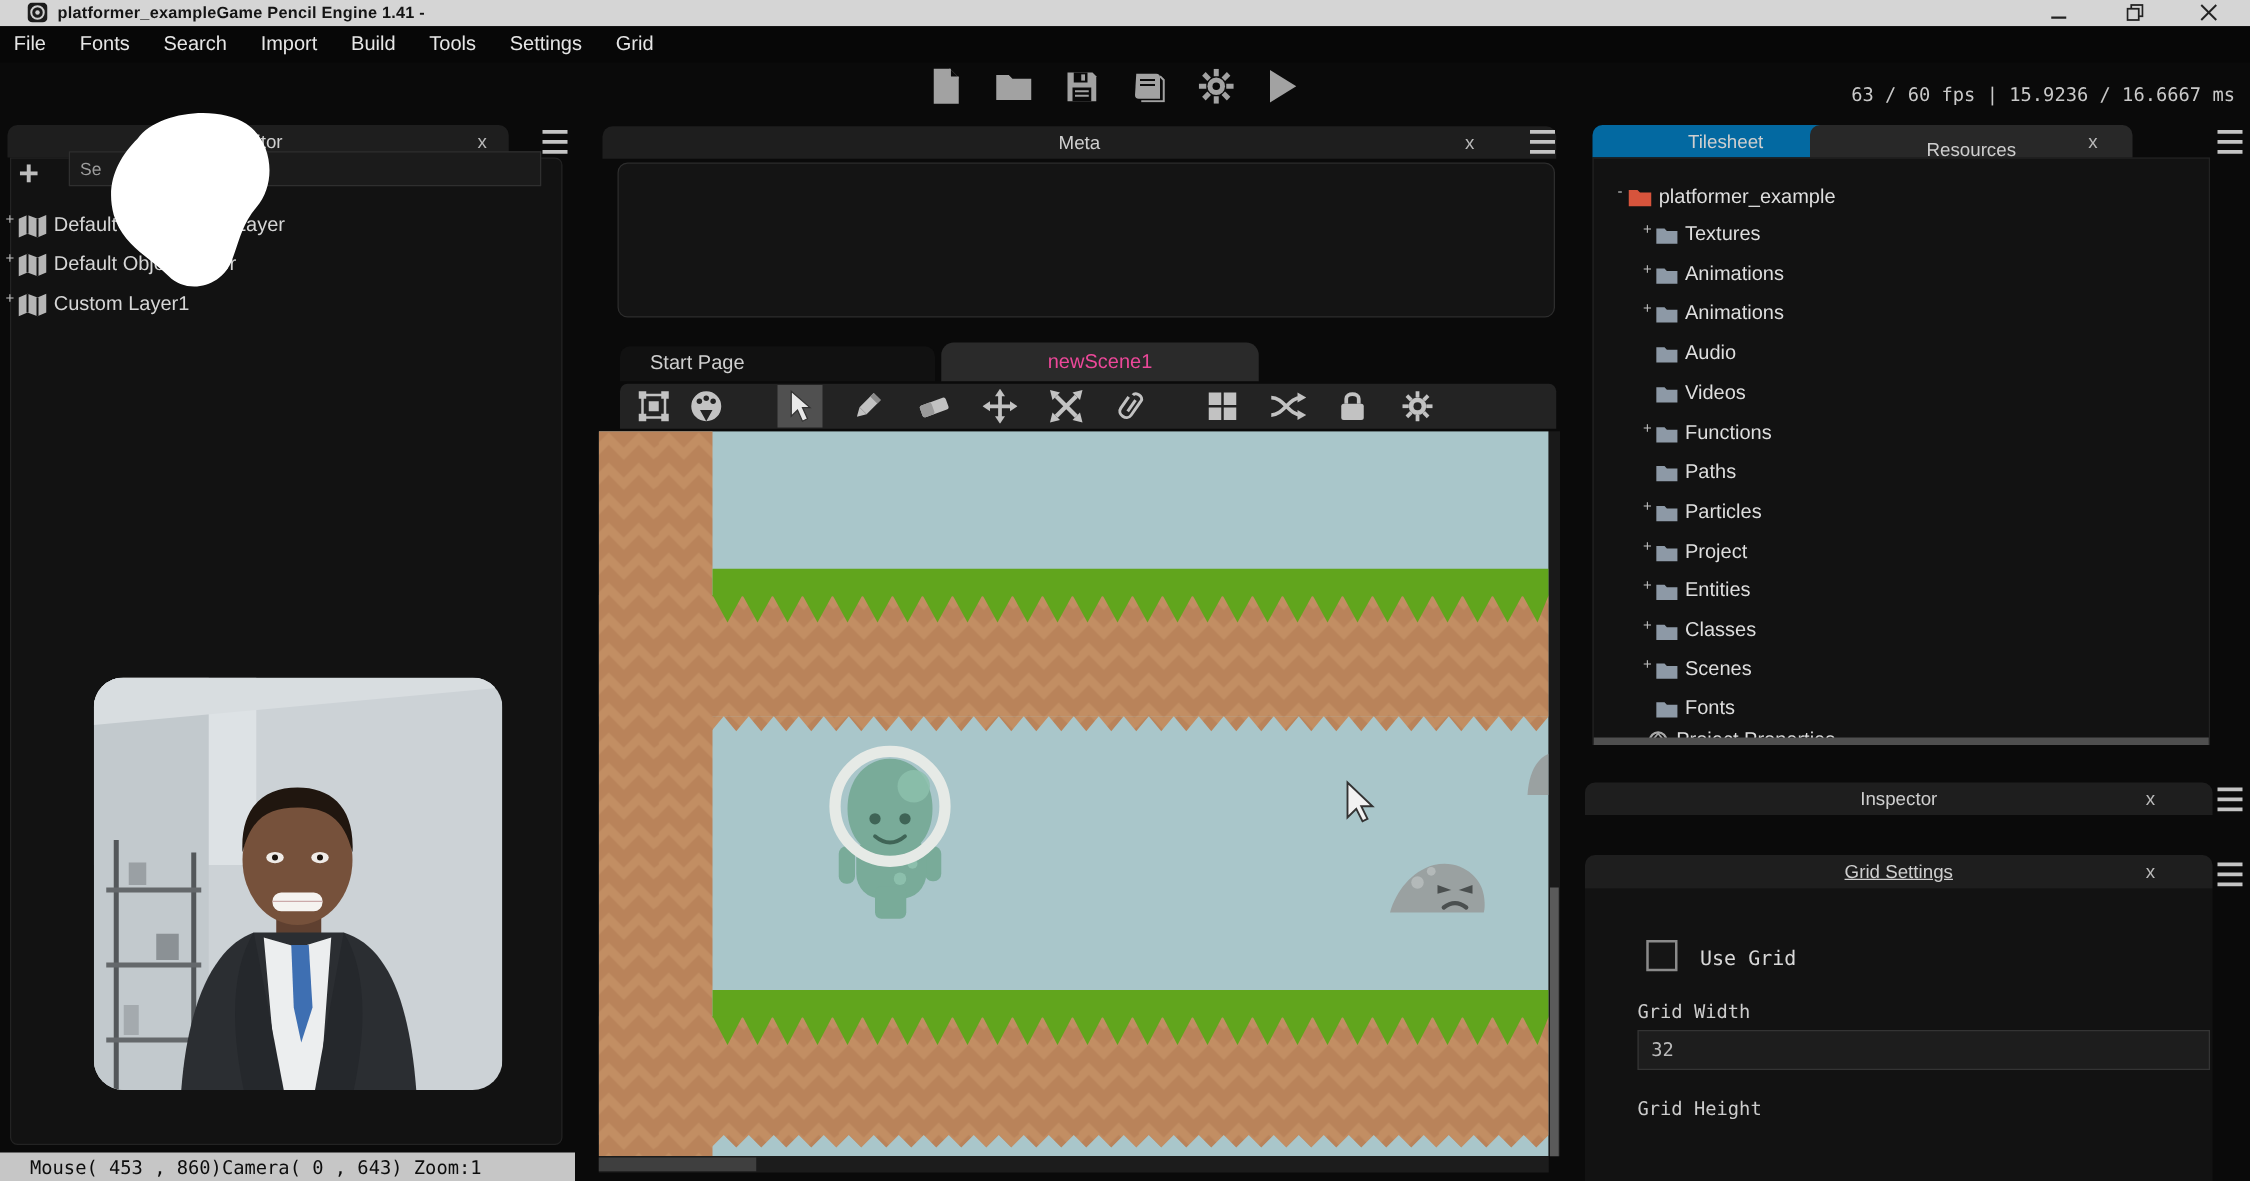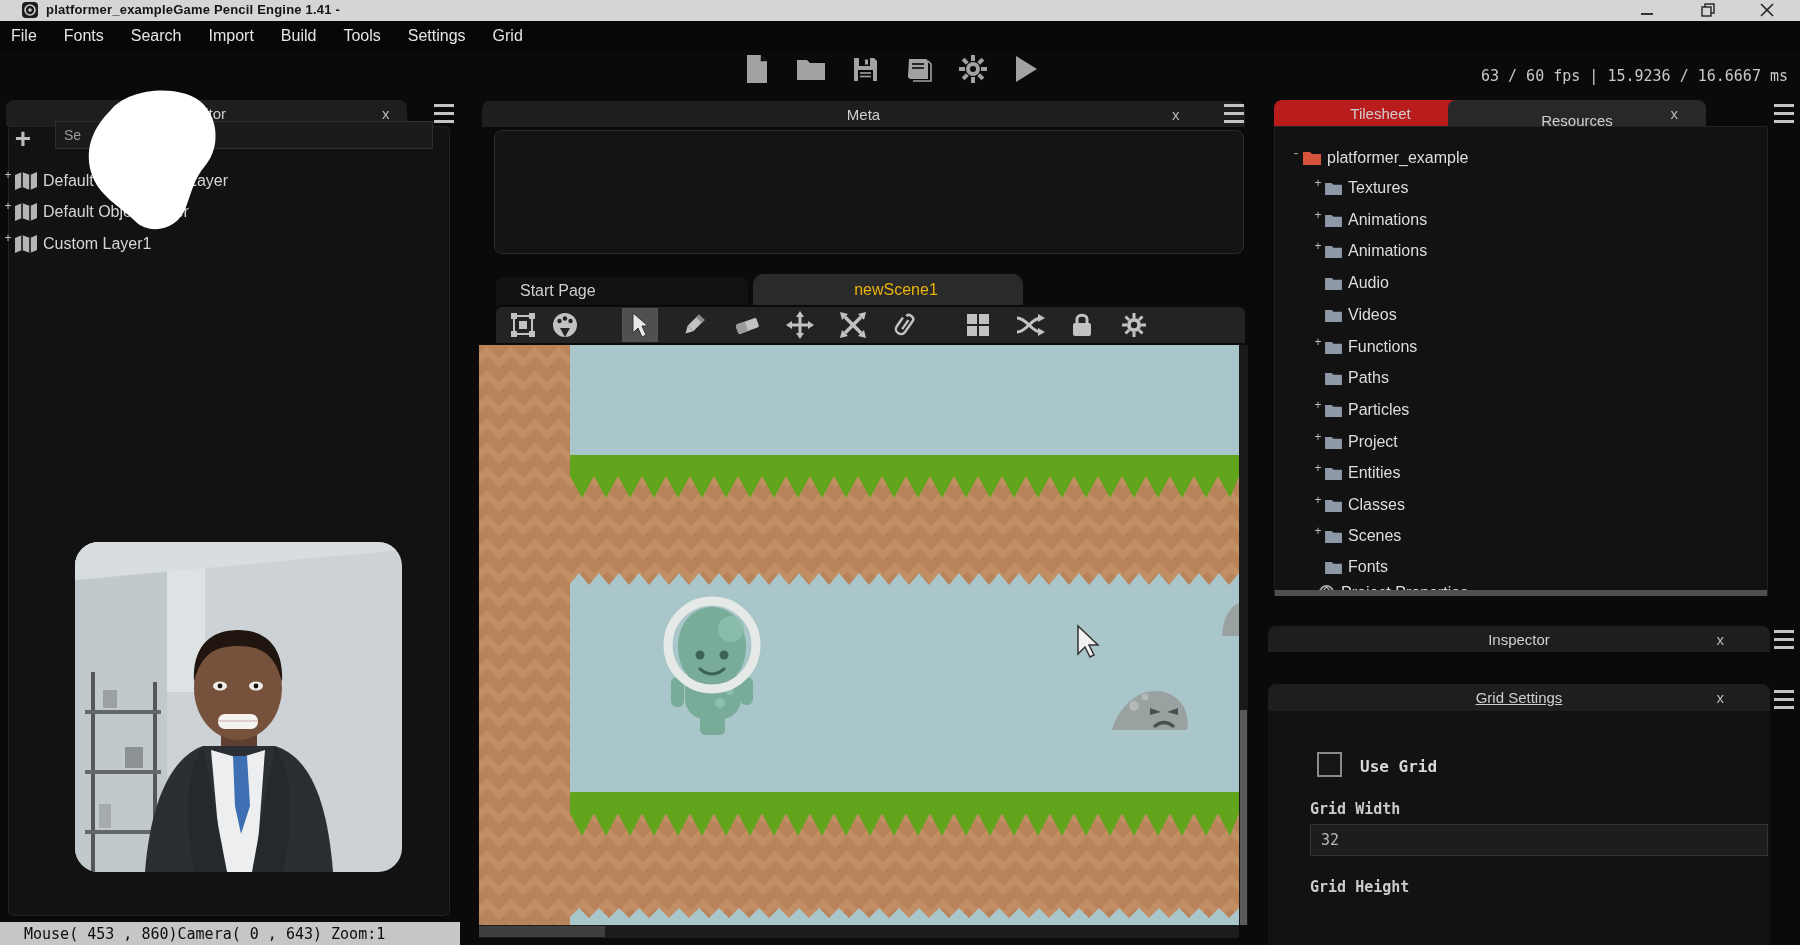--- a/index.html
+++ b/index.html
@@ -30,44 +30,44 @@
           font-size:14px;padding:0 8px;box-sizing:border-box;outline:none;}
   .layer-row{left:2px;height:26px;display:flex;align-items:center;color:#d6d6d6;font-size:16px;}
   .expmark{width:12px;color:#bdbdbd;font-size:12px;text-align:center;flex:0 0 12px;transform:translateY(-6px);}
   .layer-row svg{margin-right:5px;}
   
   .meta-head{left:482px;top:101px;width:763px;height:26px;}
   .meta-box{left:494px;top:130px;width:748px;height:122px;background:#141414;border:1px solid #2d2d2d;border-radius:8px;}
   
   .tab-start{left:496px;top:277px;width:252px;height:28px;background:#111;border-radius:8px 8px 0 0;color:#cfcfcf;
              font-size:16px;display:flex;align-items:center;padding-left:24px;box-sizing:border-box;}
-  .tab-scene{left:753px;top:274px;width:254px;height:31px;background:#2a2a2a;border-radius:10px 10px 0 0;color:#eab308;
-             font-size:16px;display:flex;align-items:center;justify-content:center;padding-left:16px;}
+  .tab-scene{left:753px;top:274px;width:254px;height:31px;background:#2a2a2a;border-radius:10px 10px 0 0;color:#ec4899;
+             font-size:16px;display:flex;align-items:center;justify-content:center;}
   .scene-tb{left:496px;top:307px;width:749px;height:36px;background:#232323;border-radius:6px 6px 0 0;}
   .tool{position:absolute;top:310px;width:30px;height:30px;display:flex;align-items:center;justify-content:center;}
   .tool.sel{background:#505050;}
   
   .canvas-wrap{left:479px;top:345px;width:760px;height:580px;background:#1a1a1a;}
   .vscroll{left:1239px;top:345px;width:9px;height:580px;background:#191919;}
   .vscroll .handle{position:absolute;left:1px;top:365px;width:7px;height:215px;background:#5a5a5a;}
   .hscroll{left:479px;top:925px;width:760px;height:13px;background:#1c1c1c;}
   .hscroll .handle{position:absolute;left:0;top:1px;width:126px;height:11px;background:#3f3f3f;}
   
-  .tab-tilesheet{left:1274px;top:100px;width:213px;height:26px;background:#b91c1c;}
+  .tab-tilesheet{left:1274px;top:100px;width:213px;height:26px;background:#0369a1;}
   .tab-resources{left:1448px;top:100px;width:258px;height:41px;background:#282828;}
   .res-content{left:1274px;top:126px;width:494px;height:470px;background:#121212;border:1px solid #222;box-sizing:border-box;}
   .res-row{position:absolute;height:24px;display:flex;align-items:center;color:#dedede;font-size:16px;}
   .res-row .expmark{transform:translateY(-5px);}
   .res-row svg{margin:0 5px 0 0;}
   .res-bottom{left:1275px;top:590px;width:492px;height:6px;background:#4f4f4f;}
   .insp-head{left:1268px;top:626px;width:502px;height:26px;}
   .grid-head{left:1268px;top:684px;width:502px;height:27px;text-decoration:underline;}
   .grid-content{left:1268px;top:711px;width:502px;height:234px;background:#121212;}
   .checkbox{left:1317px;top:752px;width:25px;height:25px;border:2px solid #8a8a8a;background:#151515;box-sizing:border-box;}
-  .grid-label{color:#cccccc;font-size:15px;font-weight:bold;}
+  .grid-label{color:#cccccc;font-size:15px;}
   .grid-input{left:1310px;top:824px;width:458px;height:32px;background:#1d1d1d;border:1px solid #343434;color:#b9b9b9;
               font-size:15px;padding:0 10px;box-sizing:border-box;display:flex;align-items:center;}
   
   .statusbar{left:0;top:922px;width:460px;height:23px;background:#c6c6c6;display:flex;align-items:center;}
   .statusbar span{color:#0d0d0d;font-size:15px;margin-left:24px;}
   
   .webcam{left:75px;top:542px;width:327px;height:330px;border-radius:24px;overflow:hidden;z-index:30;}
   .blob{left:78px;top:84px;width:148px;height:152px;z-index:25;}
 </style>
 </head>

